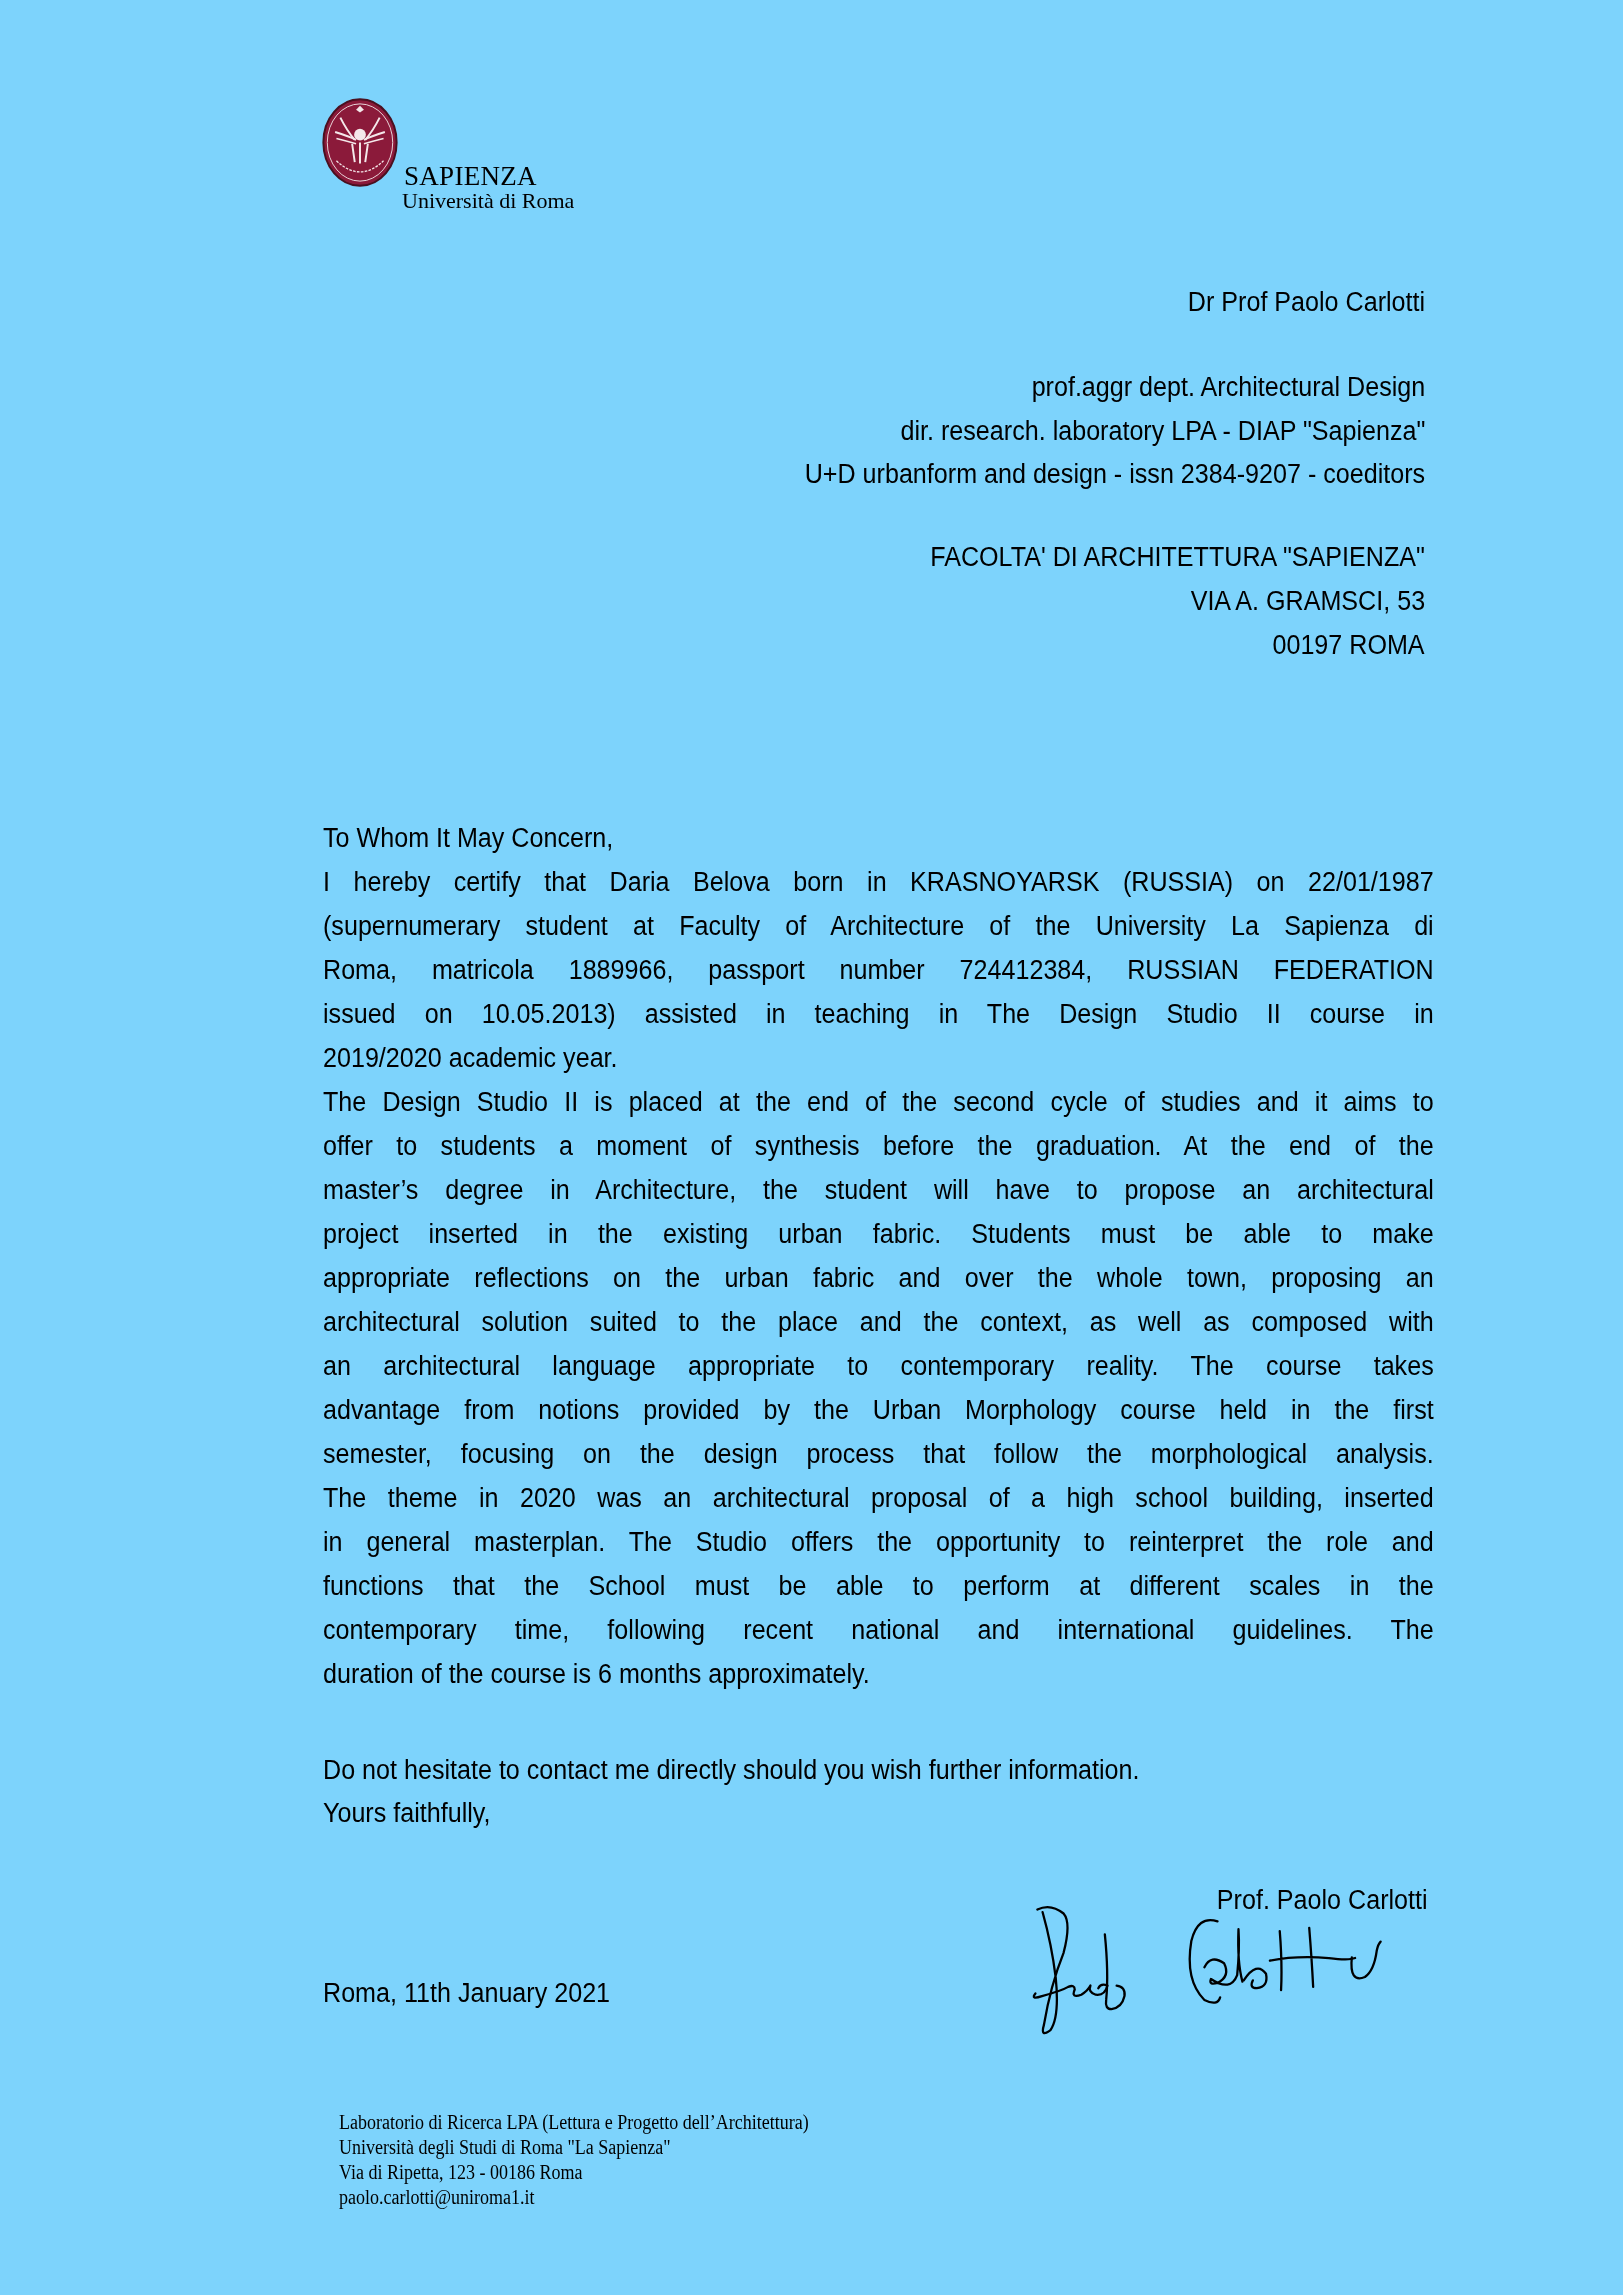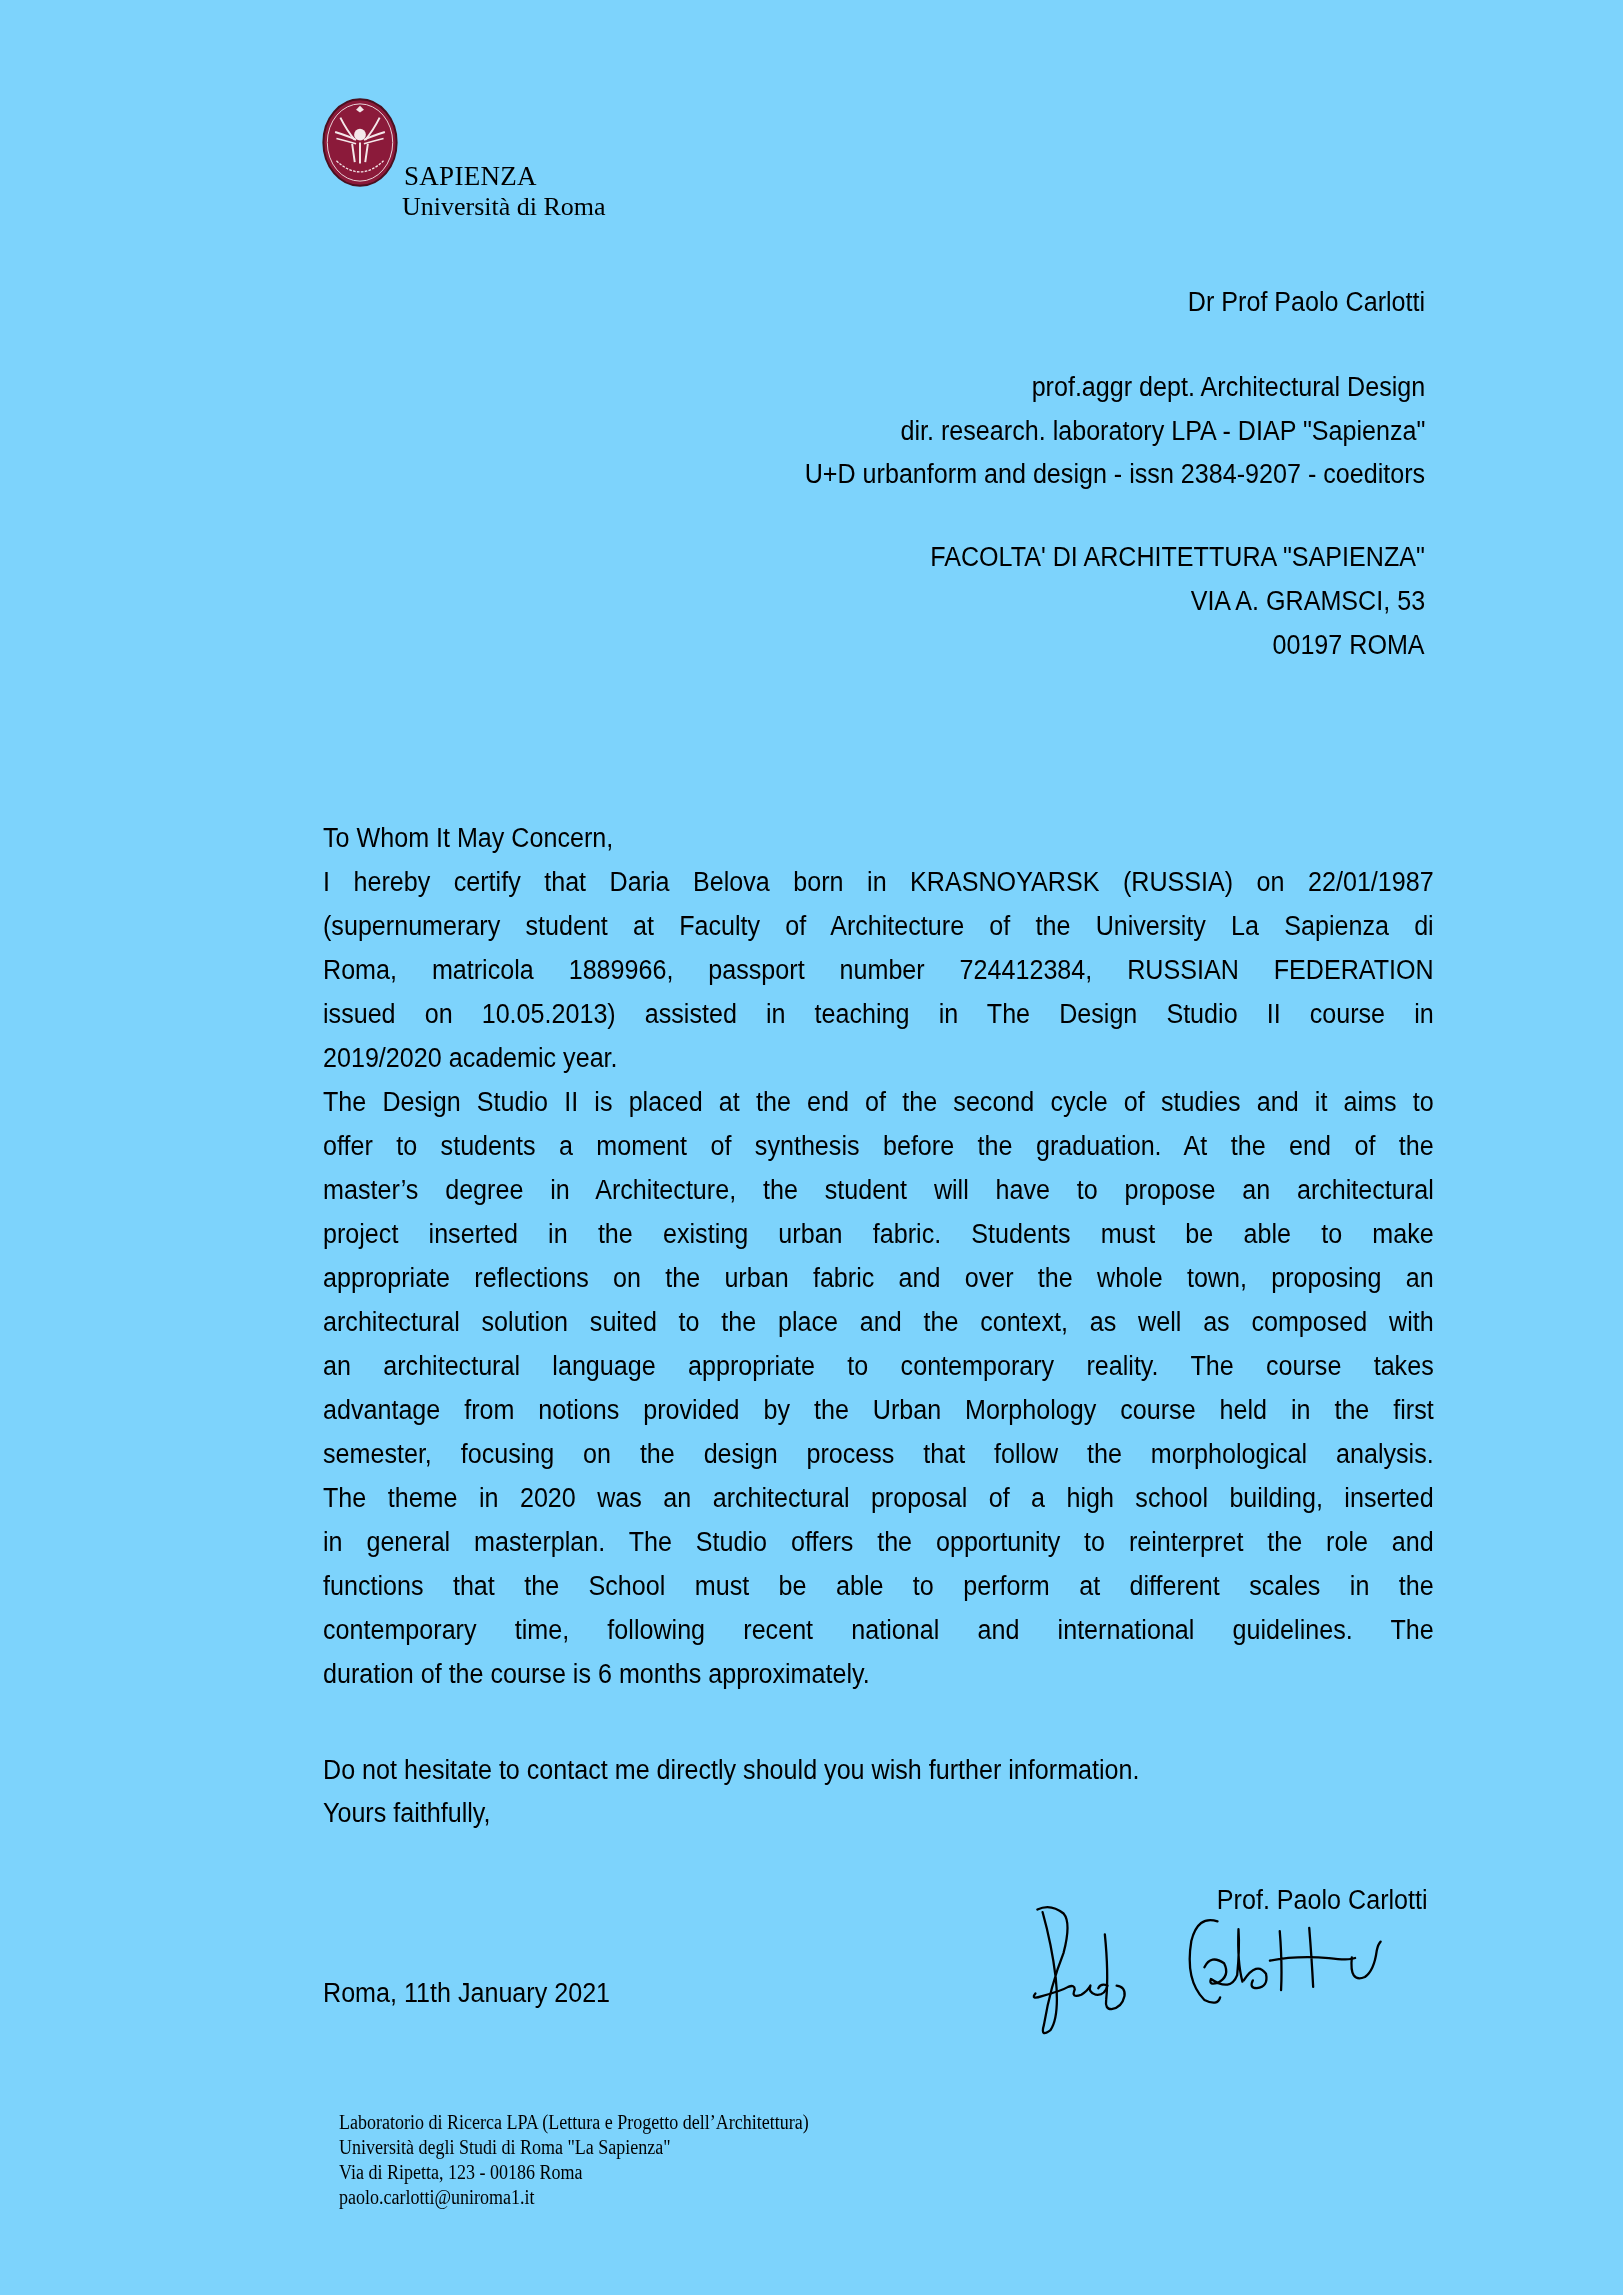--- a/index.html
+++ b/index.html
@@ -4,21 +4,21 @@
 <style>
   html, body { margin: 0; padding: 0; background: #ffffff; }
   body { width: 1623px; height: 2295px; position: relative; overflow: hidden; }
   .page { position: absolute; left: 0; top: 0; width: 1623px; height: 2295px; background: #7dd3fc; color: #000; }
   .sans { font-family: "Liberation Sans", "DejaVu Sans", sans-serif; }
   .serif { font-family: "Liberation Serif", "DejaVu Serif", serif; }
 
   
   .seal { position: absolute; left: 322px; top: 98px; width: 76px; height: 89px; }
   .brand-name { position: absolute; left: 404px; top: 161px; font-size: 27px; line-height: 31px; letter-spacing: 0.3px; white-space: nowrap; }
-  .brand-sub { position: absolute; left: 402px; top: 194px; font-size: 26px; line-height: 26px; white-space: nowrap; }
+  .brand-sub { position: absolute; left: 402px; top: 188px; font-size: 22px; line-height: 26px; white-space: nowrap; }
 
   
   .rblock { position: absolute; right: 198px; text-align: right; font-size: 27px; white-space: nowrap; transform: scaleX(0.93); transform-origin: right center; }
 
   
   .body { position: absolute; left: 323px; width: 1111px; font-size: 27px; line-height: 44px; }
   .body .line { display: block; text-align: justify; text-align-last: justify; white-space: nowrap; transform: scaleX(0.93); transform-origin: left center; width: 107.5%; }
   .body .line.last { text-align-last: left; }
   .single { position: absolute; left: 323px; font-size: 27px; line-height: 44px; white-space: nowrap; transform: scaleX(0.93); transform-origin: left center; }
 

